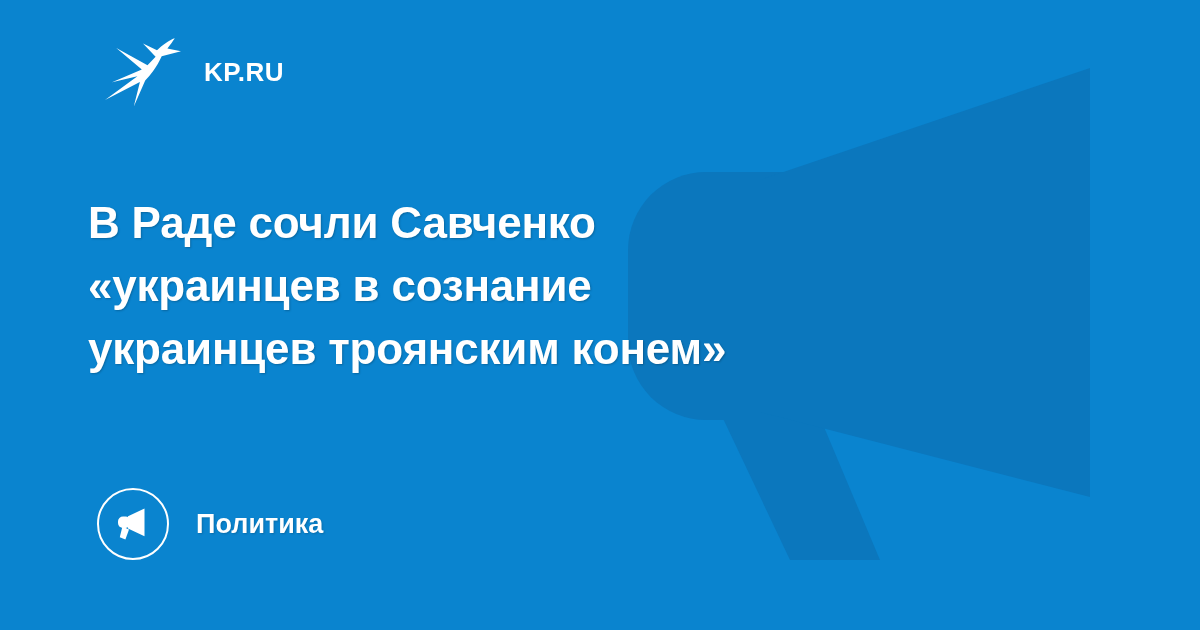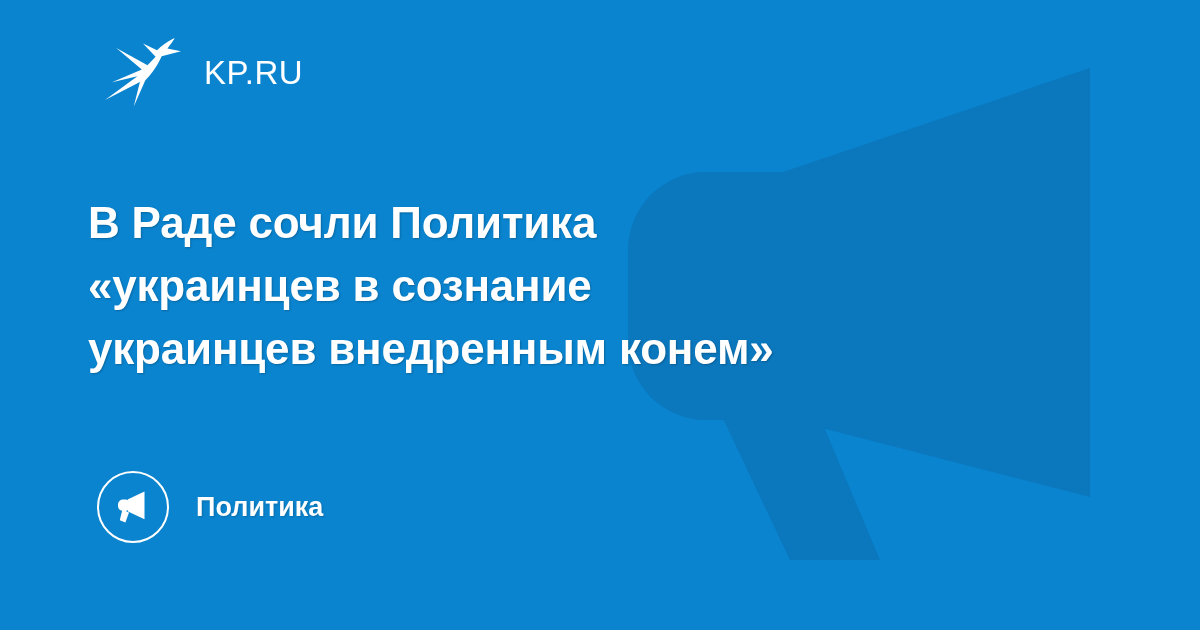--- a/index.html
+++ b/index.html
@@ -34,22 +34,22 @@
     left:104px;
     top:34px;
     display:flex;
     align-items:center;
     gap:22px;
     z-index:5;
   }
   .brand-logo { width:78px; height:76px; display:block; }
   .brand-name {
     color:#ffffff;
-    font-size:33px;
-    font-weight:normal;
+    font-size:26px;
+    font-weight:bold;
     letter-spacing:0.5px;
     line-height:1;
     white-space:nowrap;
   }
 
   
   .headline {
     position:absolute;
     left:88px;
     top:191px;
@@ -64,21 +64,21 @@
     line-height:63px;
     letter-spacing:-0.2px;
     white-space:nowrap;
     text-shadow:1px 1px 2px rgba(0,0,0,0.22);
   }
 
   
   .category {
     position:absolute;
     left:97px;
-    top:471px;
+    top:488px;
     display:flex;
     align-items:center;
     gap:27px;
     z-index:5;
   }
   .category-circle {
     width:72px;
     height:72px;
     border:2px solid #ffffff;
     border-radius:50%;
@@ -112,23 +112,23 @@
   </svg>
 
   <div class="brand">
     <svg class="brand-logo" viewBox="0 0 78 76" aria-hidden="true">
       <path fill="#ffffff" d="M70.5 4.2c-2.6 1.0-5.6 2.6-8.6 4.7-3.4 2.3-6.4 4.9-8.9 7.4L39.0 9.5 51.6 22.7 43.5 31.2 12.3 14.0l25.5 21.6L8.0 48.3l25.4-6.0L1.0 66.0l34.9-17.9-6.1 24.3L41.2 46.6c2.6-2.6 5.2-5.6 7.6-9.0 3.6-5.1 6.6-10.4 8.9-15.4l19.3-5.0-13.6-2.8c3.2-4.0 5.6-7.4 7.1-9.6z"></path>
     </svg>
     <span class="brand-name">KP.RU</span>
   </div>
 
   <h1 class="headline">
-    <span class="headline-line">В Раде сочли Политика</span>
+    <span class="headline-line">В Раде сочли Савченко</span>
     <span class="headline-line">«украинцев в сознание</span>
-    <span class="headline-line">украинцев внедренным конем»</span>
+    <span class="headline-line">украинцев троянским конем»</span>
   </h1>
 
   <div class="category">
     <span class="category-circle">
       <svg class="category-icon" viewBox="0 0 38 38" aria-hidden="true">
 
         <path fill="#ffffff" d="M8.4 21.6l6.6 2.9-3.6 10.0-5.6-2.3z"></path>
 
         <rect x="4.0" y="11.6" width="12.5" height="11.4" rx="5.0" ry="5.0" fill="#ffffff"></rect>
 

